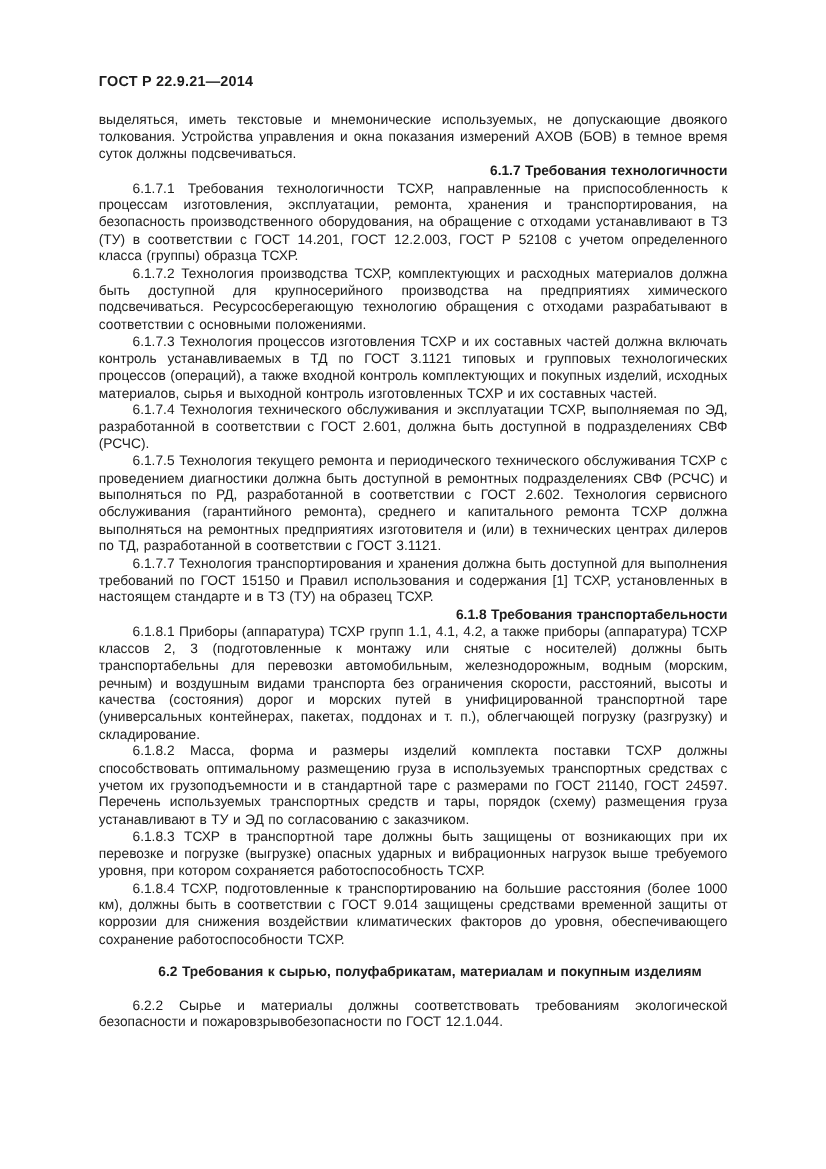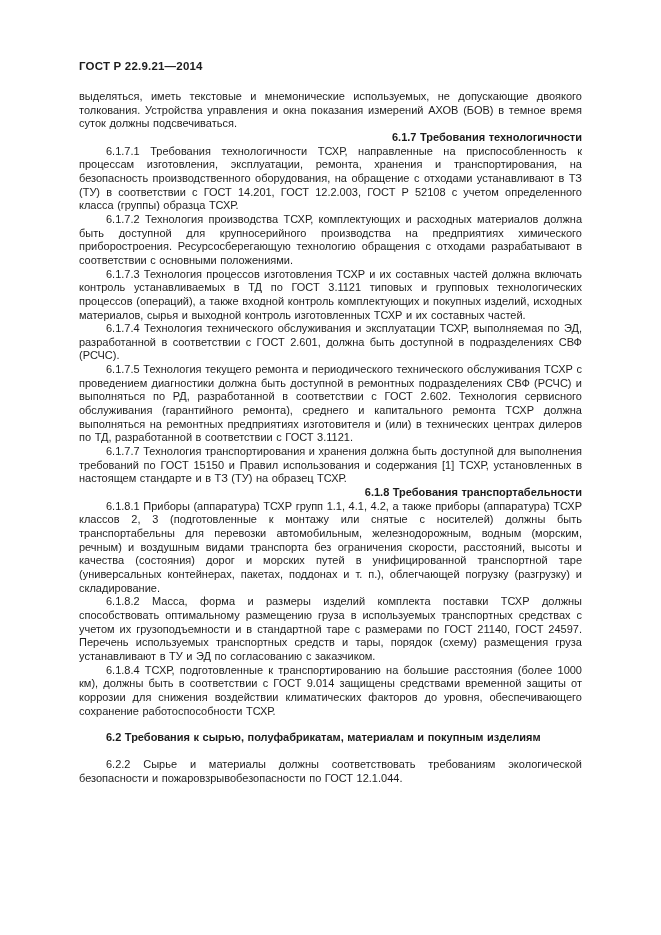--- a/index.html
+++ b/index.html
@@ -38,42 +38,43 @@
   }
   .content p.no-indent {
     text-indent: 0;
   }
   .content p.heading {
     font-weight: bold;
     text-align: right;
   }
   .content p.section-heading {
     font-weight: bold;
-    text-align: left;
+    text-align: center;
     margin-top: 13px;
     margin-bottom: 13px;
   }
 </style>
 </head>
 <body>
 
 <div class="page">
   <div class="text-block">
     <div class="doc-header">ГОСТ Р 22.9.21—2014</div>
     <div class="content">
         <p class="no-indent">выделяться, иметь текстовые и мнемонические используемых, не допускающие двоякого толкования. Устройства управления и окна показания измерений АХОВ (БОВ) в темное время суток должны подсвечиваться.</p>
         <p class="heading">6.1.7 Требования технологичности</p>
         <p>6.1.7.1 Требования технологичности ТСХР, направленные на приспособленность к процессам изготовления, эксплуатации, ремонта, хранения и транспортирования, на безопасность производственного оборудования, на обращение с отходами устанавливают в ТЗ (ТУ) в соответствии с ГОСТ 14.201, ГОСТ 12.2.003, ГОСТ Р 52108 с учетом определенного класса (группы) образца ТСХР.</p>
-        <p>6.1.7.2 Технология производства ТСХР, комплектующих и расходных материалов должна быть доступной для крупносерийного производства на предприятиях химического приборостроения. Ресурсосберегающую технологию обращения с отходами разрабатывают в соответствии с основными положениями.</p>
+        <p>6.1.7.2 Технология производства ТСХР, комплектующих и расходных материалов должна быть доступной для крупносерийного производства на предприятиях химического подсвечиваться. Ресурсосберегающую технологию обращения с отходами разрабатывают в соответствии с основными положениями.</p>
         <p>6.1.7.3 Технология процессов изготовления ТСХР и их составных частей должна включать контроль устанавливаемых в ТД по ГОСТ 3.1121 типовых и групповых технологических процессов (операций), а также входной контроль комплектующих и покупных изделий, исходных материалов, сырья и выходной контроль изготовленных ТСХР и их составных частей.</p>
         <p>6.1.7.4 Технология технического обслуживания и эксплуатации ТСХР, выполняемая по ЭД, разработанной в соответствии с ГОСТ 2.601, должна быть доступной в подразделениях СВФ (РСЧС).</p>
         <p>6.1.7.5 Технология текущего ремонта и периодического технического обслуживания ТСХР с проведением диагностики должна быть доступной в ремонтных подразделениях СВФ (РСЧС) и выполняться по РД, разработанной в соответствии с ГОСТ 2.602. Технология сервисного обслуживания (гарантийного ремонта), среднего и капитального ремонта ТСХР должна выполняться на ремонтных предприятиях изготовителя и (или) в технических центрах дилеров по ТД, разработанной в соответствии с ГОСТ 3.1121.</p>
         <p>6.1.7.7 Технология транспортирования и хранения должна быть доступной для выполнения требований по ГОСТ 15150 и Правил использования и содержания [1] ТСХР, установленных в настоящем стандарте и в ТЗ (ТУ) на образец ТСХР.</p>
         <p class="heading">6.1.8 Требования транспортабельности</p>
         <p>6.1.8.1 Приборы (аппаратура) ТСХР групп 1.1, 4.1, 4.2, а также приборы (аппаратура) ТСХР классов 2, 3 (подготовленные к монтажу или снятые с носителей) должны быть транспортабельны для перевозки автомобильным, железнодорожным, водным (морским, речным) и воздушным видами транспорта без ограничения скорости, расстояний, высоты и качества (состояния) дорог и морских путей в унифицированной транспортной таре (универсальных контейнерах, пакетах, поддонах и т. п.), облегчающей погрузку (разгрузку) и складирование.</p>
         <p>6.1.8.2 Масса, форма и размеры изделий комплекта поставки ТСХР должны способствовать оптимальному размещению груза в используемых транспортных средствах с учетом их грузоподъемности и в стандартной таре с размерами по ГОСТ 21140, ГОСТ 24597. Перечень используемых транспортных средств и тары, порядок (схему) размещения груза устанавливают в ТУ и ЭД по согласованию с заказчиком.</p>
+        <p>6.1.8.3 ТСХР в транспортной таре должны быть защищены от возникающих при их перевозке и погрузке (выгрузке) опасных ударных и вибрационных нагрузок выше требуемого уровня, при котором сохраняется работоспособность ТСХР.</p>
         <p>6.1.8.4 ТСХР, подготовленные к транспортированию на большие расстояния (более 1000 км), должны быть в соответствии с ГОСТ 9.014 защищены средствами временной защиты от коррозии для снижения воздействии климатических факторов до уровня, обеспечивающего сохранение работоспособности ТСХР.</p>
         <p class="section-heading">6.2 Требования к сырью, полуфабрикатам, материалам и покупным изделиям</p>
         <p>6.2.2 Сырье и материалы должны соответствовать требованиям экологической безопасности и пожаровзрывобезопасности по ГОСТ 12.1.044.</p>
       </div>
 
   </div>
 </div>
 
 </body></html>

